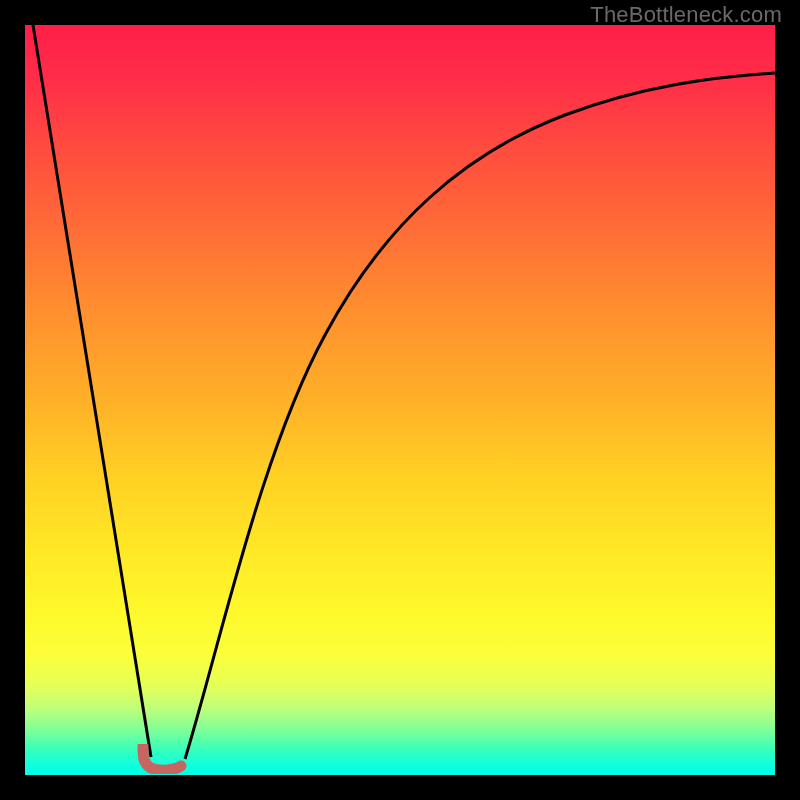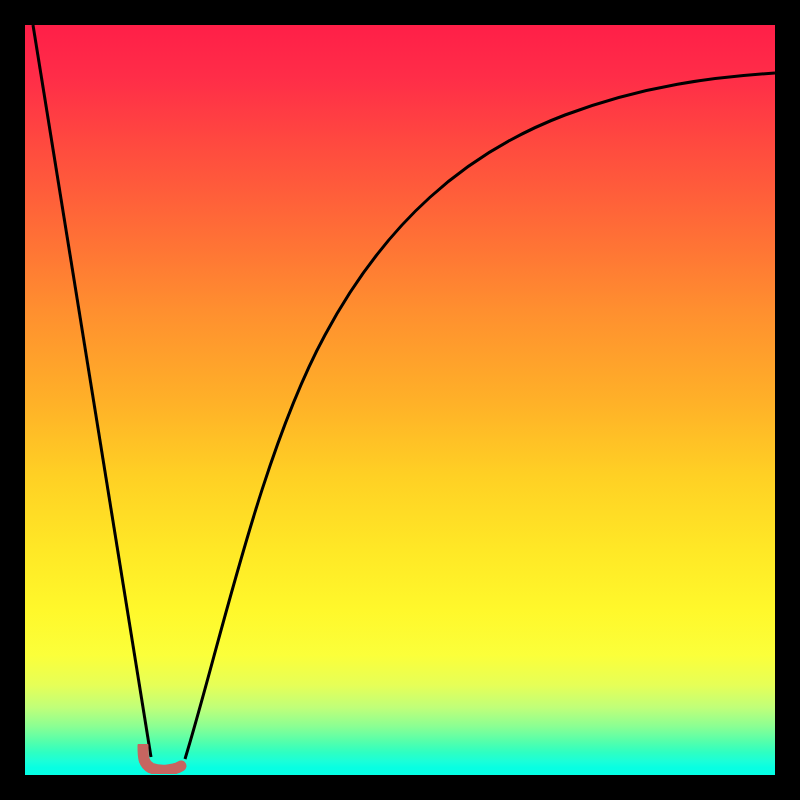--- a/index.html
+++ b/index.html
@@ -71,20 +71,21 @@
   }
   .dip-mark svg {
     display: block;
   }
 </style>
 </head>
 <body>
 
 <div class="outer">
 
+  <div class="watermark">TheBottleneck.com</div>
 
   <div class="plot-area">
 
     <div class="gradient"></div>
 
     <svg class="curves" viewBox="0 0 750 750" preserveAspectRatio="none">
 
       <path d="M 8 0 L 126 732" stroke="#000" stroke-width="3" fill="none"></path>
 
       <path d="M 160 734

